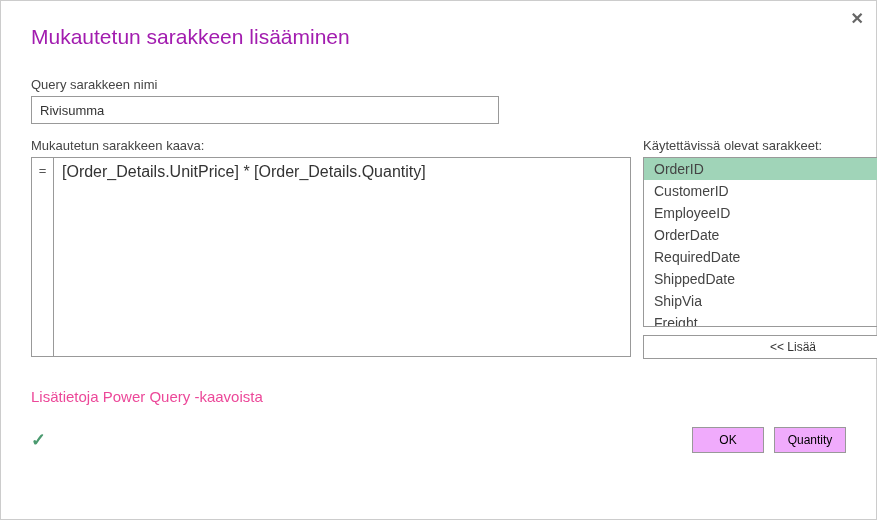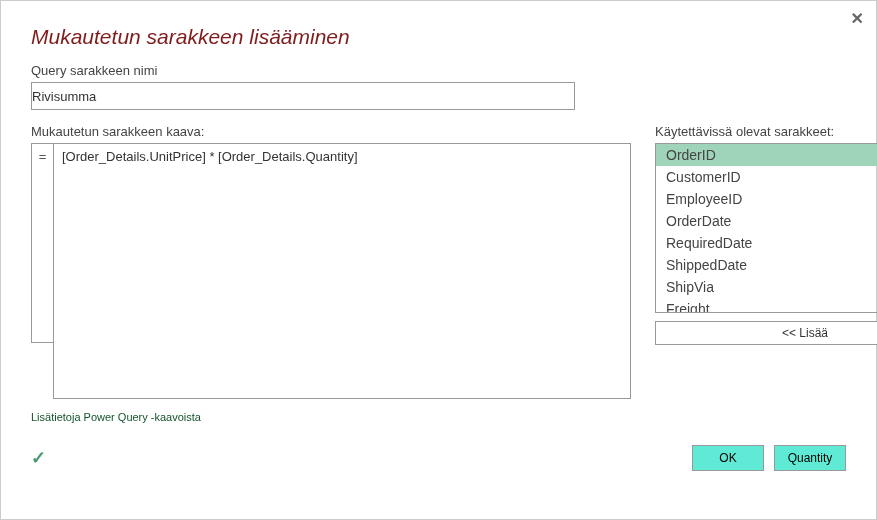--- a/index.html
+++ b/index.html
@@ -1,39 +1,39 @@
 <!DOCTYPE html>
 <html><head>
 <meta charset="utf-8">
 <style>
 * { box-sizing: border-box; margin: 0; padding: 0; font-family: "Segoe UI", Arial, sans-serif; }
 body { width: 877px; height: 520px; background: #fff; position: relative; }
 .dialog { border: 1px solid #ccc; width: 877px; height: 520px; padding: 24px 30px 18px 30px; position: relative; }
 .close-btn { position: absolute; top: 8px; right: 12px; font-size: 16px; color: #666; cursor: pointer; font-weight: bold; }
-.title { font-size: 21px; color: #7f1d1d; font-weight: 400; margin-bottom: 14px; font-style: italic; }
+.title { font-size: 21px; color: #a21caf; font-weight: 400; margin-bottom: 28px; }
 .label { font-size: 13px; color: #444; margin-bottom: 4px; display: block; }
-.name-input { width: 544px; height: 28px; border: 1px solid #999; padding: 0 0; font-size: 13px; color: #333; margin-bottom: 14px; }
-.row { display: flex; gap: 24px; }
+.name-input { width: 468px; height: 28px; border: 1px solid #999; padding: 0 8px; font-size: 13px; color: #333; margin-bottom: 14px; }
+.row { display: flex; gap: 12px; }
 .left-col { flex: 0 0 600px; }
 .right-col { flex: 0 0 300px; }
 .formula-wrap { display: flex; align-items: flex-start; }
 .formula-prefix { width: 22px; height: 200px; border: 1px solid #999; border-right: none; display: flex; align-items: flex-start; justify-content: center; padding-top: 5px; font-size: 13px; color: #555; background: #fff; }
-.formula-area { width: 578px; height: 256px; border: 1px solid #999; resize: none; padding: 5px 8px; font-size: 13px; color: #333; font-family: "Segoe UI", Arial, sans-serif; outline: none; }
+.formula-area { width: 578px; height: 200px; border: 1px solid #999; resize: none; padding: 5px 8px; font-size: 16px; color: #333; font-family: "Segoe UI", Arial, sans-serif; outline: none; }
 .columns-list { width: 300px; height: 170px; border: 1px solid #999; overflow: hidden; position: relative; }
 .columns-inner { width: calc(100% - 18px); }
 .column-item { padding: 3px 10px; font-size: 14px; color: #444; cursor: pointer; }
 .column-item.selected { background: #a0d4b8; }
 .column-item.cut { font-size: 14px; padding: 3px 10px 0 10px; height: 14px; overflow: hidden; }
 .insert-btn { width: 300px; height: 24px; margin-top: 8px; border: 1px solid #999; background: #fff; font-size: 12px; cursor: pointer; color: #333; }
-.link { font-size: 11px; color: #14532d; margin-top: 12px; cursor: pointer; }
+.link { font-size: 15px; color: #ec4899; margin-top: 29px; cursor: pointer; }
 .footer { display: flex; justify-content: space-between; align-items: center; margin-top: 22px; }
 .status { display: flex; align-items: center; gap: 8px; font-size: 13px; color: #333; }
 .check-icon { color: #4a9a6f; font-size: 18px; font-weight: bold; }
 .buttons { display: flex; gap: 10px; }
-.btn { min-width: 72px; height: 26px; border: 1px solid #999; background: #5eead4; font-size: 12px; cursor: pointer; padding: 0 12px; }
+.btn { min-width: 72px; height: 26px; border: 1px solid #999; background: #f0abfc; font-size: 12px; cursor: pointer; padding: 0 12px; }
 </style>
 </head>
 <body>
 
 <div class="dialog">
   <span class="close-btn">✕</span>
   <h1 class="title">Mukautetun sarakkeen lisääminen</h1>
 
   <label class="label">Query sarakkeen nimi</label>
   <input class="name-input" type="text" value="Rivisumma" style="">

